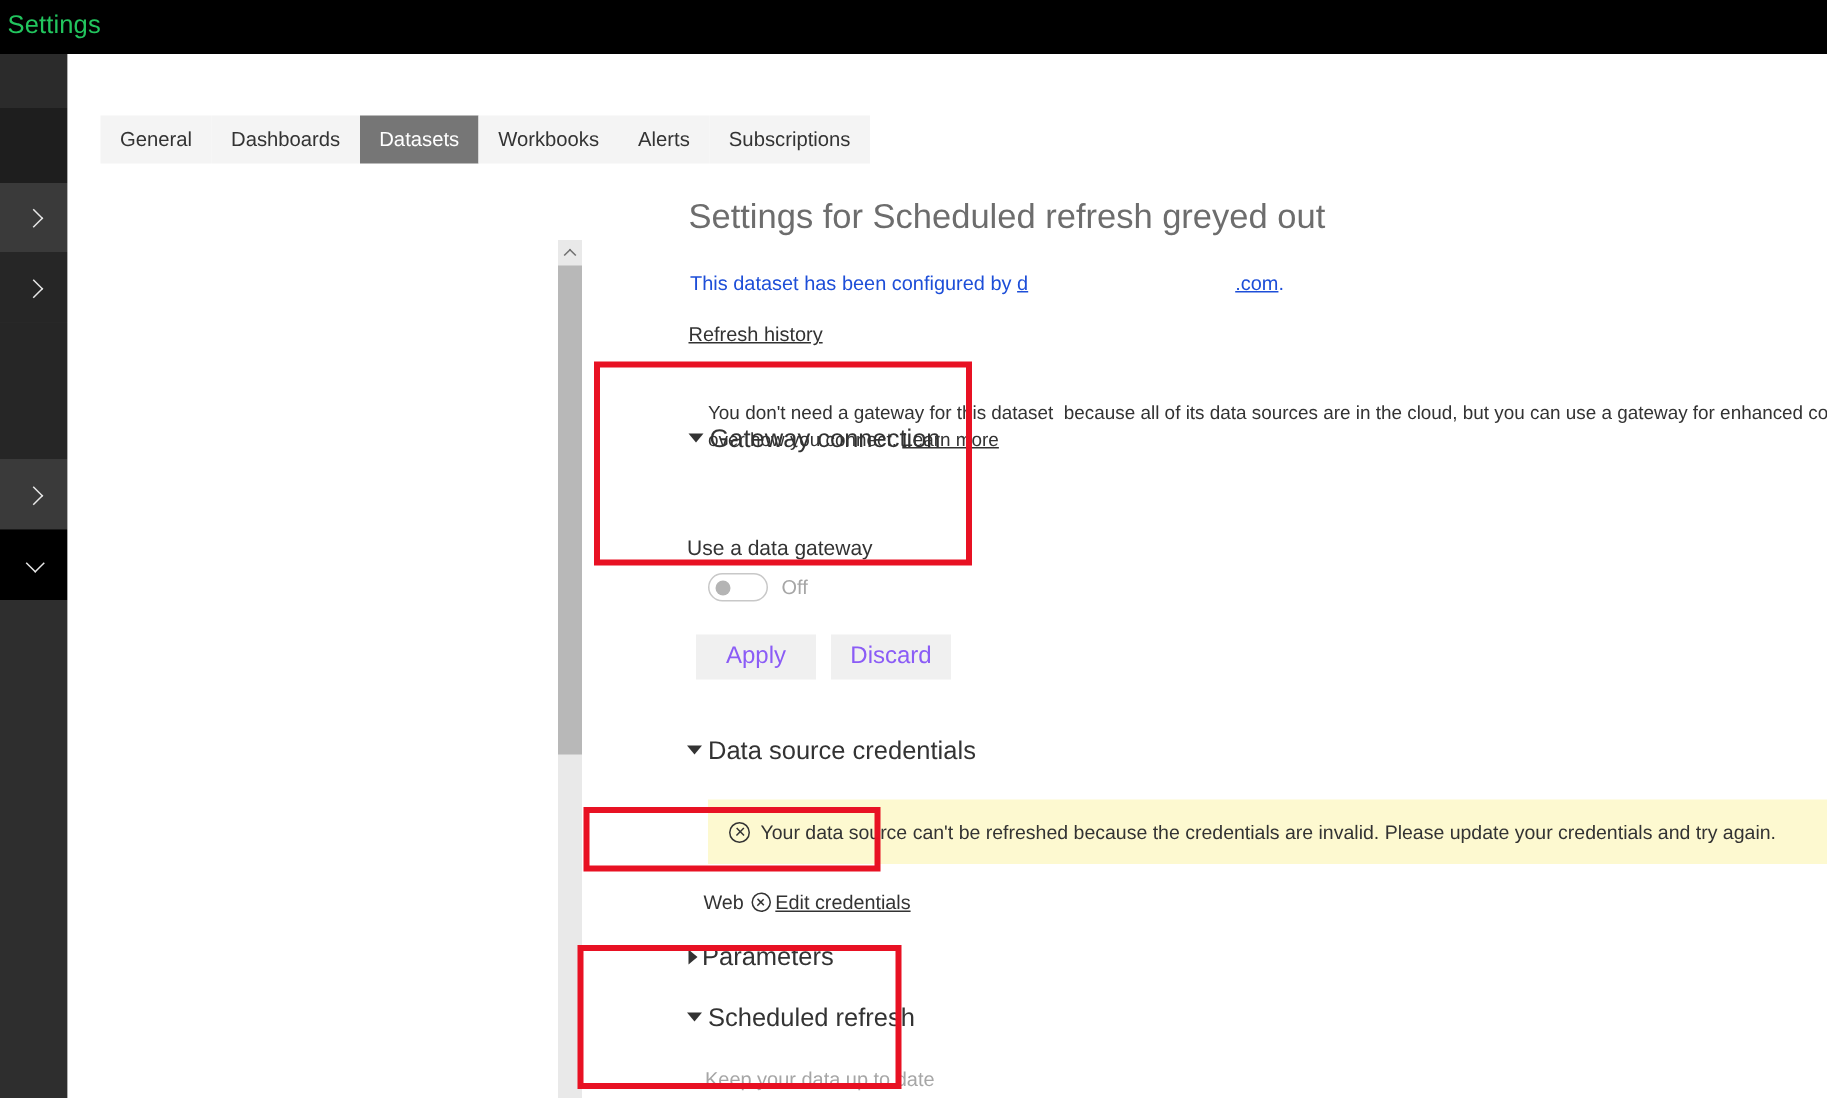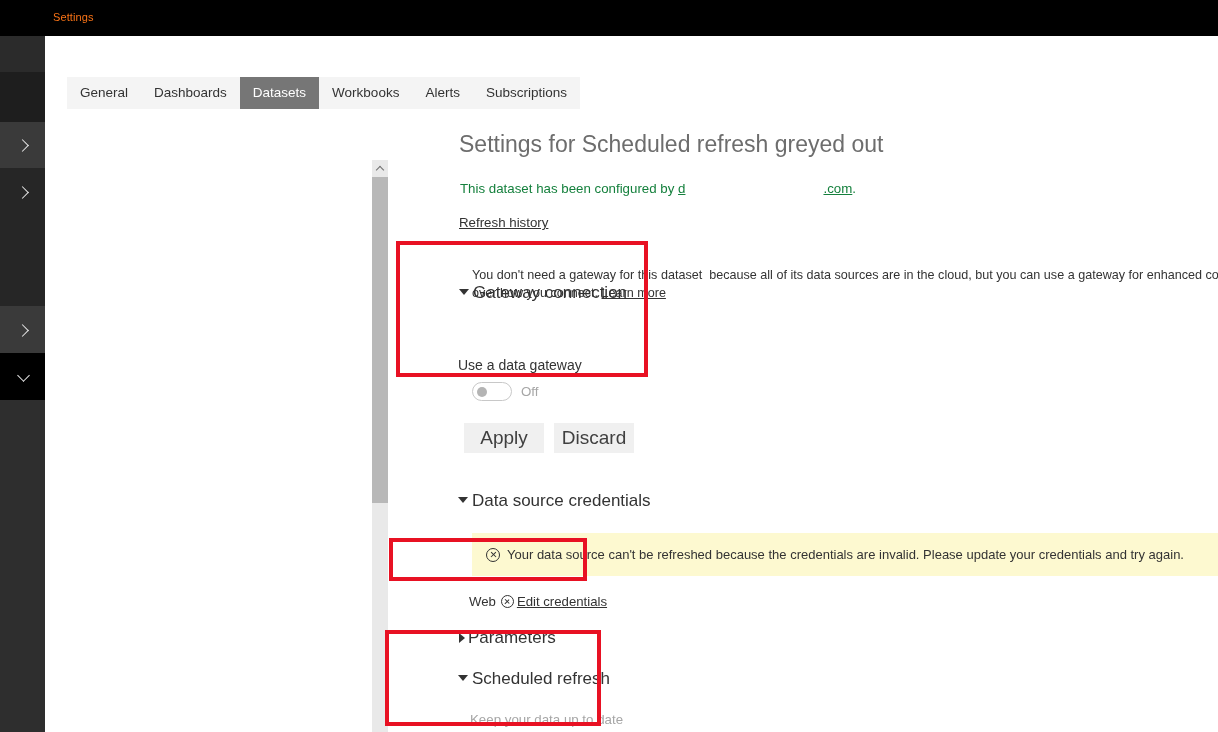--- a/index.html
+++ b/index.html
@@ -14,24 +14,23 @@
 
   
   #titlebar {
     position: absolute; left: 0; top: 0;
     width: 1218px; height: 36px;
     background: #000000;
     color: #ffffff;
   }
   #titlebar .tb-text {
     position: absolute; left: 5px; top: 8px;
-    font-size: 11px; line-height: 18px;
-    color: #f97316;
+    font-size: 17px; line-height: 18px;
+    color: #22c55e;
     letter-spacing: 0.1px;
-    margin-left: 48px;
   }
 
   
   #leftrail {
     position: absolute; left: 0; top: 36px;
     width: 45px; height: 696px;
     background: #2e2e2e;
   }
   .rail-seg {
     position: absolute; left: 0; width: 45px;
@@ -118,21 +117,21 @@
   #page-title {
     position: absolute; left: 71px; top: 93px;
     font-size: 23px; line-height: 30px;
     color: #6d6d6d; font-weight: 400;
     white-space: nowrap;
   }
 
   #configured-line {
     position: absolute; left: 72px; top: 144px;
     font-size: 13.3px; line-height: 18px;
-    color: #15803d;
+    color: #1d4ed8;
     white-space: nowrap;
   }
   #configured-line .u { text-decoration: underline; }
   #redact {
     display: inline-block;
     width: 138px; height: 13px;
     vertical-align: -2px;
   }
 
   #refresh-history {
@@ -214,23 +213,23 @@
     color: #a6a6a6;
   }
 
   
   #btnrow {
     position: absolute; left: 76px; top: 387px;
     display: flex; gap: 10px;
   }
   .btn {
     background: #f0f0f0;
-    color: #404040;
+    color: #8b5cf6;
     border: none;
-    font-size: 19px;
+    font-size: 16px;
     font-family: "Liberation Sans", sans-serif;
     width: 80px; height: 30px;
     cursor: default;
   }
 
   
   #warn {
     position: absolute; left: 84px; top: 497px;
     width: 763px; height: 43px;
     background: #fdf9d0;

